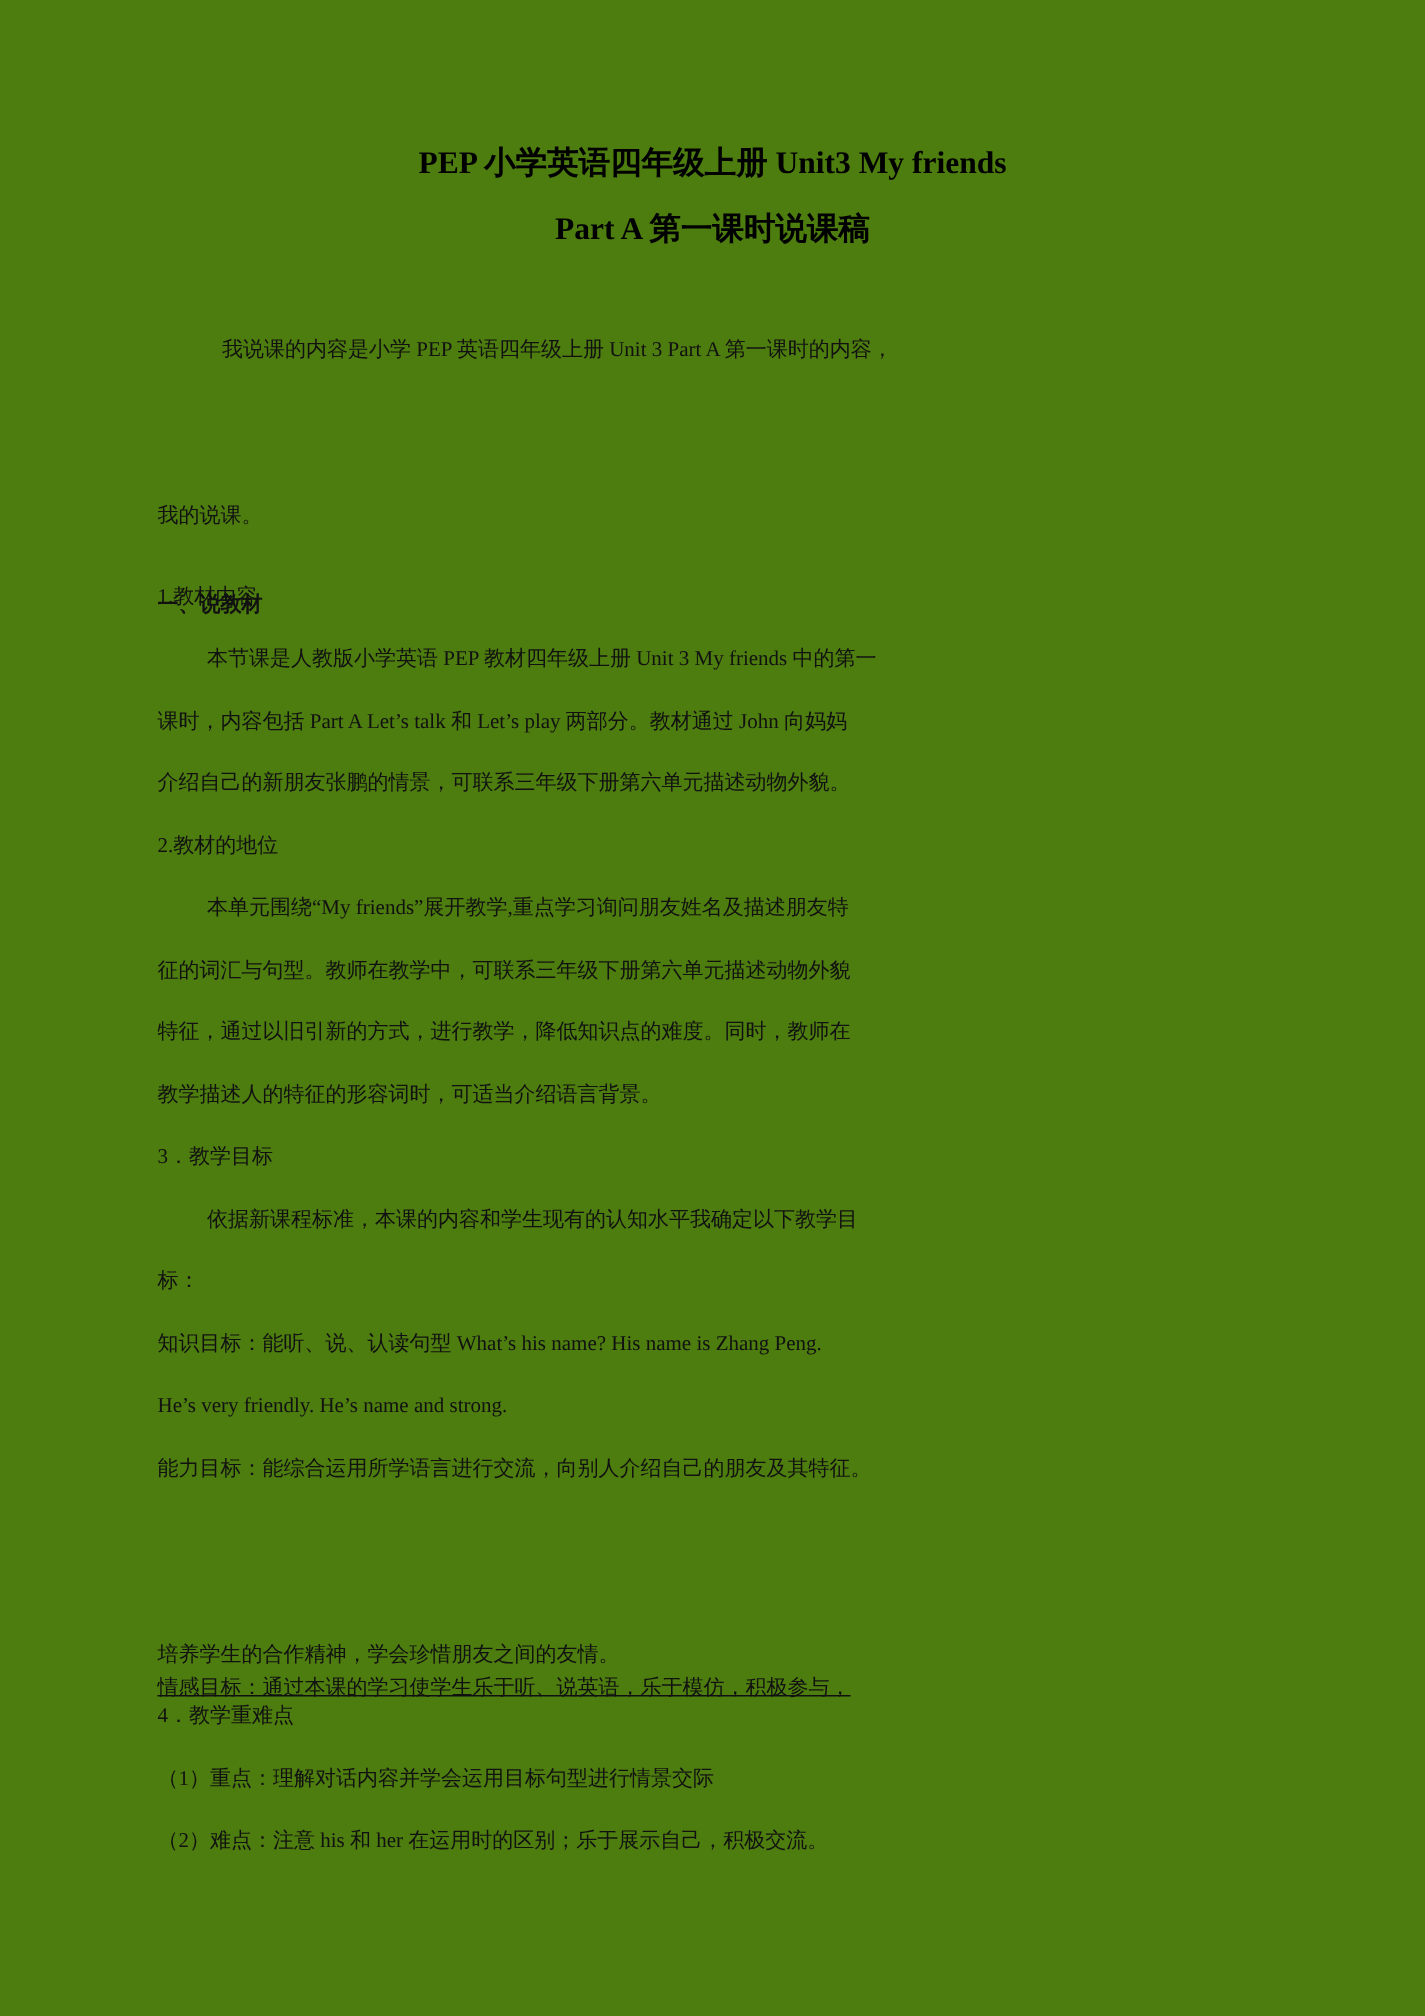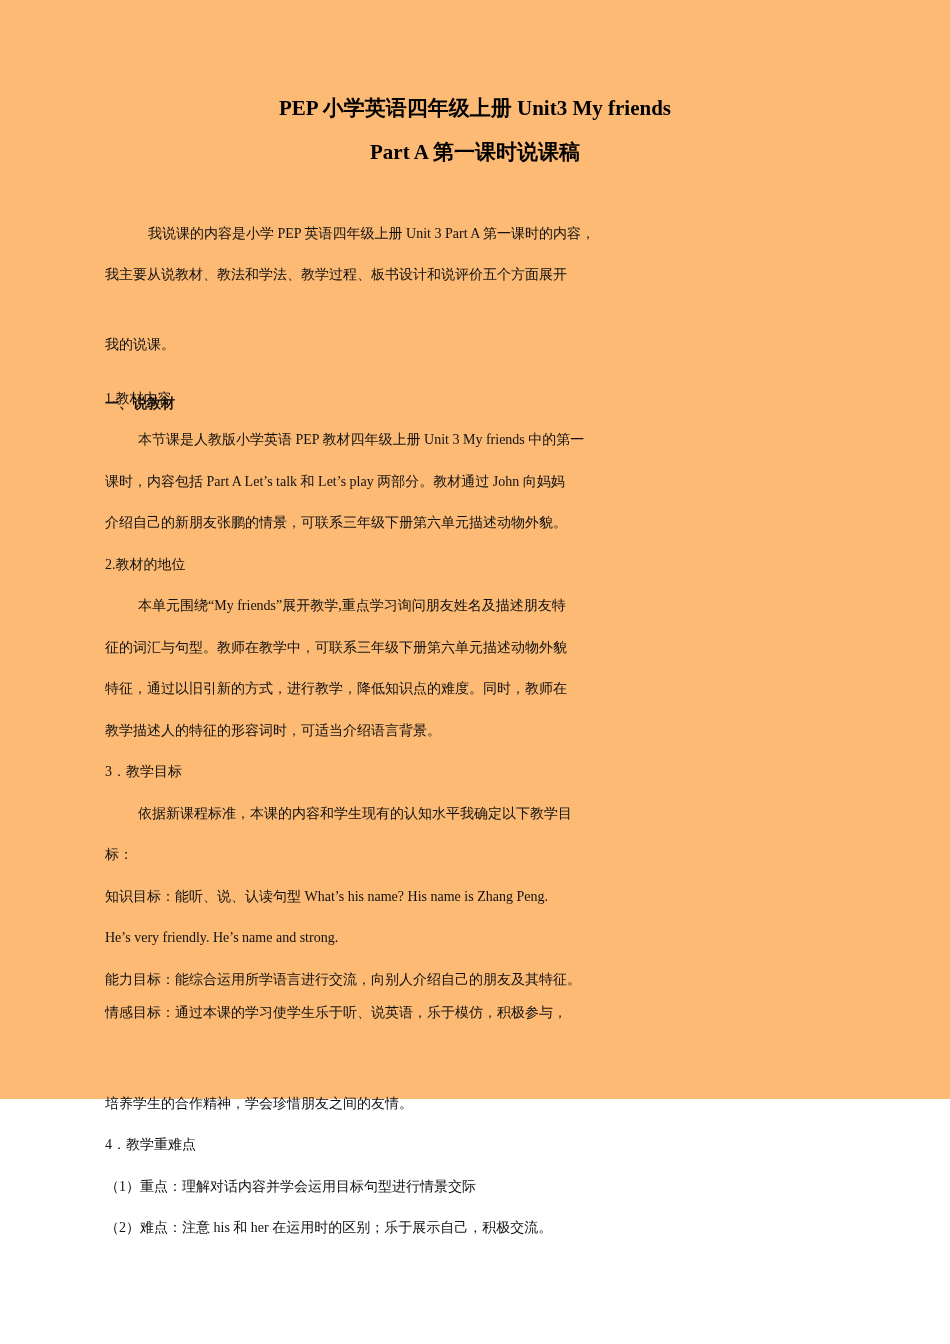--- a/index.html
+++ b/index.html
@@ -1,33 +1,32 @@
 <!DOCTYPE html>
 <html><head>
 <meta charset="utf-8">
 <style>
   html, body { margin: 0; padding: 0; background: #ffffff; }
   body { width: 950px; height: 1344px; position: relative; overflow: hidden;
          font-family: "Liberation Serif", "DejaVu Serif", serif; color: #000; }
-  .page { position: absolute; left: 0; top: 0; width: 950px; height: 1099px; background: #fdba74; }
+  .page { position: absolute; left: 0; top: 0; width: 950px; height: 1344px; background: #4d7c0f; }
   .line { position: absolute; left: 105px; font-size: 14px; line-height: 28px; white-space: nowrap; color: #111; }
   .title { position: absolute; left: 0; width: 950px; text-align: center; font-weight: bold; font-size: 21px; line-height: 28px; color: #000; }
   .bold { font-weight: bold; }
   .indent { left: 138px; }
 </style>
 </head>
 <body>
 
 <div class="page">
 
   <div class="title" style="top:94px;">PEP 小学英语四年级上册 Unit3 My friends</div>
   <div class="title" style="top:138px;">Part A 第一课时说课稿</div>
 
   <div class="line" style="top:220px; left:148px;">我说课的内容是小学 PEP 英语四年级上册 Unit  3 Part A 第一课时的内容，</div>
-  <div class="line" style="top:261px;">我主要从说教材、教法和学法、教学过程、板书设计和说评价五个方面展开</div>
   <div class="line" style="top:303px;margin-top:28px;">我的说课。</div>
 
   <div class="line bold" style="top:344px;margin-top:46px;">一、说教材</div>
 
   <div class="line" style="top:385px;">1.教材内容</div>
   <div class="line indent" style="top:426px;">本节课是人教版小学英语 PEP 教材四年级上册 Unit 3 My friends 中的第一</div>
   <div class="line" style="top:468px;">课时，内容包括 Part  A Let’s talk 和  Let’s play 两部分。教材通过 John 向妈妈</div>
   <div class="line" style="top:509px;">介绍自己的新朋友张鹏的情景，可联系三年级下册第六单元描述动物外貌。</div>
 
   <div class="line" style="top:551px;">2.教材的地位</div>
@@ -38,20 +37,20 @@
 
   <div class="line" style="top:758px;">3．教学目标</div>
   <div class="line indent" style="top:800px;">依据新课程标准，本课的内容和学生现有的认知水平我确定以下教学目</div>
   <div class="line" style="top:841px;">标：</div>
 
   <div class="line" style="top:883px;">知识目标：能听、说、认读句型 What’s his name?   His name is Zhang Peng.</div>
   <div class="line" style="top:924px;">He’s very friendly. He’s name and strong.</div>
 
   <div class="line" style="top:966px;">能力目标：能综合运用所学语言进行交流，向别人介绍自己的朋友及其特征。</div>
 
-  <div class="line" style="top:999px;">情感目标：通过本课的学习使学生乐于听、说英语，乐于模仿，积极参与，</div>
+  <div class="line" style="top:1112px;text-decoration:underline;">情感目标：通过本课的学习使学生乐于听、说英语，乐于模仿，积极参与，</div>
   <div class="line" style="top:1090px;">培养学生的合作精神，学会珍惜朋友之间的友情。</div>
 
   <div class="line" style="top:1131px;">4．教学重难点</div>
   <div class="line" style="top:1173px;">（1）重点：理解对话内容并学会运用目标句型进行情景交际</div>
   <div class="line" style="top:1214px;">（2）难点：注意 his 和 her 在运用时的区别；乐于展示自己，积极交流。</div>
 
 </div>
 
 </body></html>

